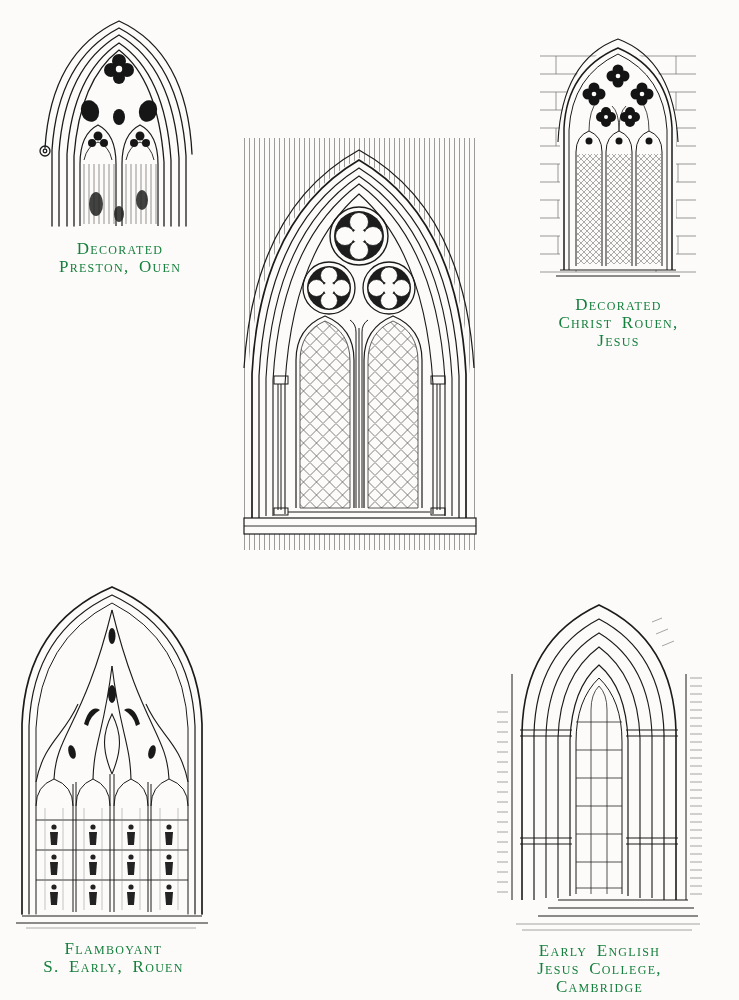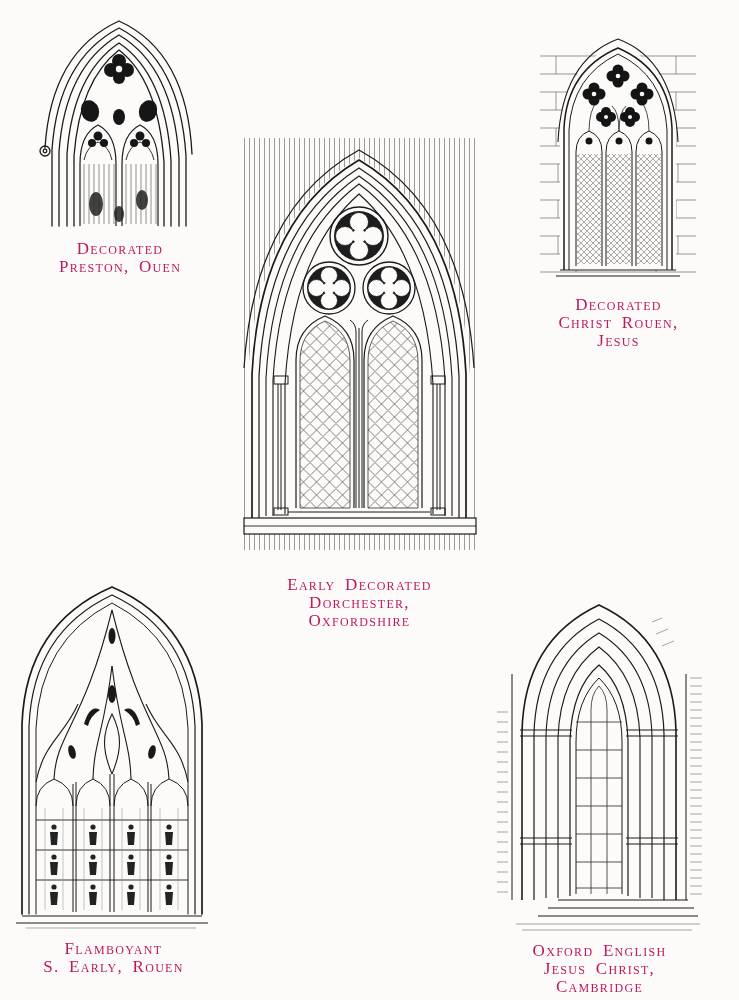--- a/index.html
+++ b/index.html
@@ -7,21 +7,21 @@
   .page {
     position:relative; width:739px; height:1000px; margin:0 auto;
     background:#fcfbf9; overflow:hidden;
     font-family:"Liberation Serif","DejaVu Serif",serif;
   }
   .fig { position:absolute; display:flex; flex-direction:column; align-items:center; }
   .fig svg { display:block; }
   .cap {
     margin-top:8px; text-align:center; font-variant:small-caps;
     font-size:17px; line-height:18px; letter-spacing:1.3px; word-spacing:4px;
-    color:#be185d;
+    color:#15803d;
   }
 </style>
 </head>
 <body>
 
 <div class="page">
 
   <figure class="fig" style="left:30px; top:14px; width:180px">
     <svg viewBox="0 0 180 218" width="180" height="218">
       <g fill="none" stroke="#1b1b1b" stroke-width="1.3" stroke-linecap="round">
@@ -134,25 +134,20 @@
       <g fill="none" stroke="#1b1b1b" stroke-width="1.2">
         <path d="M64 390 V242 Q64 210 93 198 Q122 210 122 242 V390"></path>
         <path d="M132 390 V242 Q132 210 161 198 Q190 210 190 242 V390"></path>
         <path stroke-width="1" d="M124 390 V214 Q124 206 118 202 M130 390 V214 Q130 206 136 202 M127 390 V210"></path>
         <path stroke-width="1" d="M56 394 H198"></path>
       </g>
 
       <rect x="12" y="400" width="232" height="16" fill="#fcfbf9" stroke="#1b1b1b" stroke-width="1.2"></rect>
       <path d="M12 408 H244" stroke="#1b1b1b" stroke-width="0.9" fill="none"></path>
     </svg>
-    <figcaption class="cap">
-      <div>Early Decorated</div>
-      <div>Dorchester,</div>
-      <div>Oxfordshire</div>
-    </figcaption>
   </figure>
 
   <figure class="fig" style="left:536px; top:30px; width:165px">
     <svg viewBox="0 0 165 258" width="165" height="258">
       <defs>
         <pattern id="p3x" width="6" height="6" patternUnits="userSpaceOnUse">
           <path d="M0 0 L6 6 M6 0 L0 6" stroke="#585858" stroke-width="0.5"></path>
         </pattern>
       </defs>
 
@@ -319,19 +314,19 @@
         <path d="M84 140 H130 M84 168 H130 M84 196 H130 M84 224 H130 M84 252 H130 M84 280 H130 M84 306 H130"></path>
       </g>
       <g stroke="#1b1b1b" fill="none">
         <path stroke-width="1.2" d="M66 318 H196 M56 326 H202 M46 334 H206"></path>
       </g>
       <g stroke="#6a6a6a" stroke-width="0.6" fill="none">
         <path d="M24 342 H208 M30 348 H200"></path>
       </g>
     </svg>
     <figcaption class="cap">
-      <div>Oxford English</div>
-      <div>Jesus Christ,</div>
+      <div>Early English</div>
+      <div>Jesus College,</div>
       <div>Cambridge</div>
     </figcaption>
   </figure>
 
 </div>
 
 </body></html>

